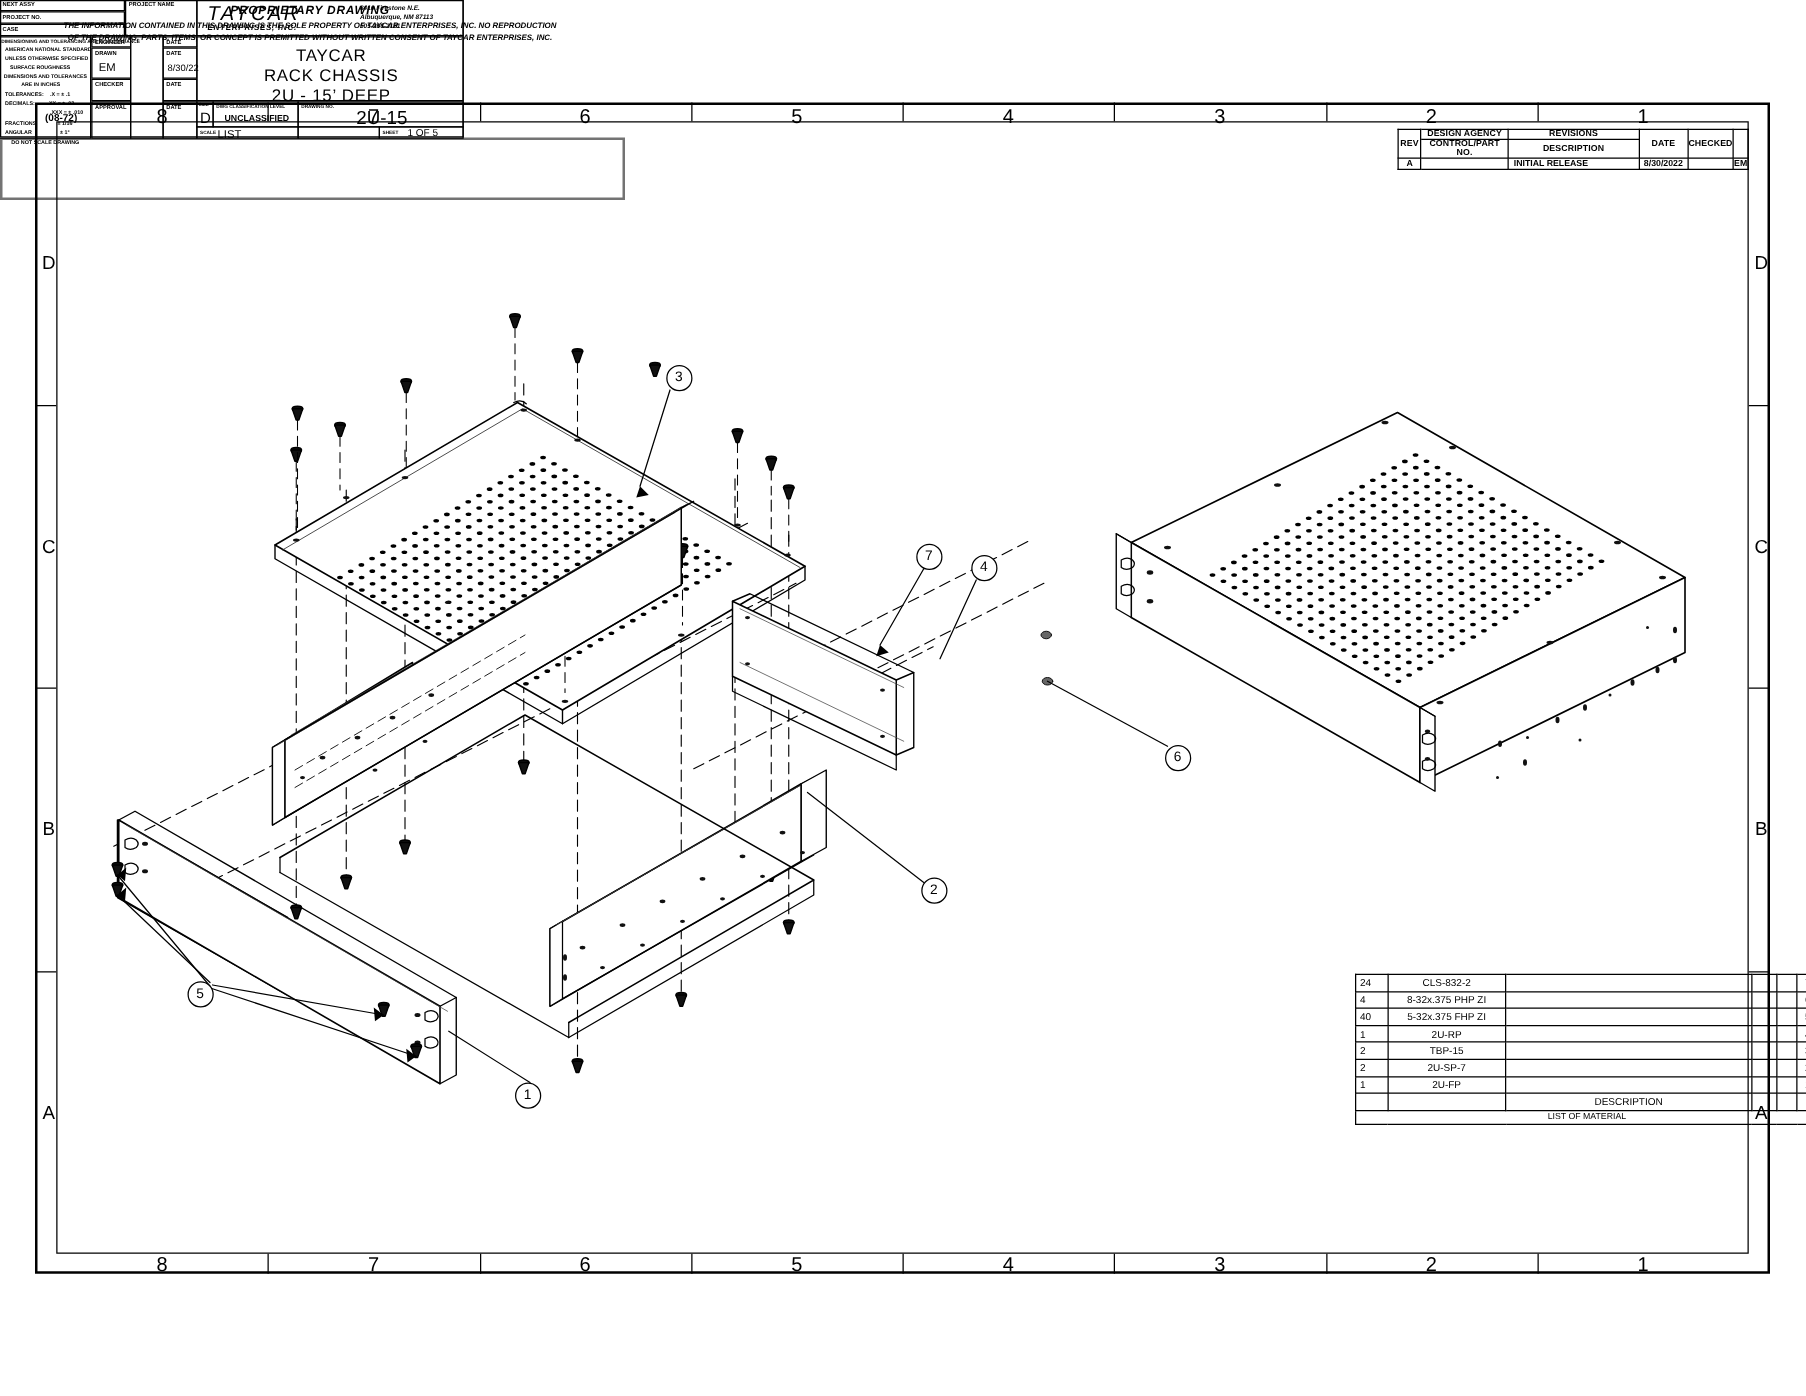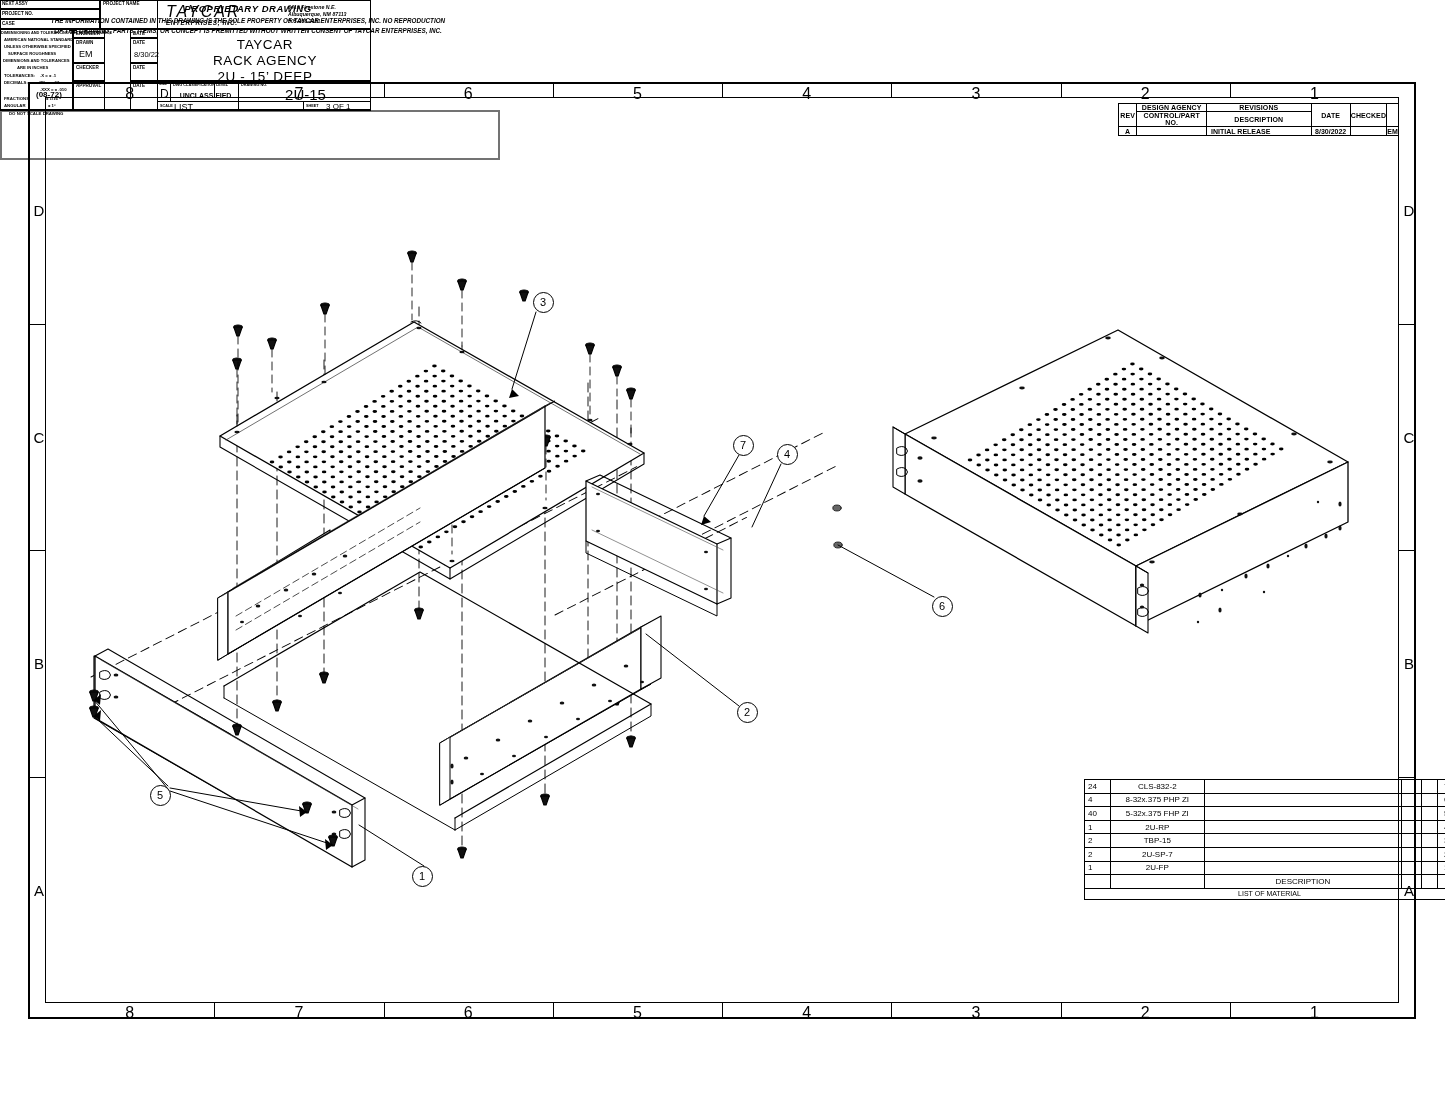--- a/index.html
+++ b/index.html
@@ -1292,21 +1292,21 @@
     <div class="cell" style="left:157px;top:-1px;width:214px;height:30px;">
       <div class="txt" style="left:8px;top:4px;font-size:16px;font-style:italic;letter-spacing:2px">TAYCAR</div>
       <div class="txt" style="left:8px;top:20px;font-size:6.4px;font-weight:bold;font-style:italic;letter-spacing:.6px">ENTERPRISES, INC.</div>
       <div class="txt" style="left:130px;top:5px;font-size:5.2px;font-weight:bold;font-style:italic">8410 Firestone N.E.</div>
       <div class="txt" style="left:130px;top:12px;font-size:5.2px;font-weight:bold;font-style:italic">Albuquerque, NM 87113</div>
       <div class="txt" style="left:130px;top:19px;font-size:5.2px;font-weight:bold;font-style:italic">505-266-2121</div>
     </div>
 
     <div class="cell" style="left:157px;top:29px;width:214px;height:52px;">
       <div class="txt bigtitle" style="left:0;top:8px;width:214px;text-align:center">TAYCAR</div>
-      <div class="txt bigtitle" style="left:0;top:24px;width:214px;text-align:center">RACK AGENCY</div>
+      <div class="txt bigtitle" style="left:0;top:24px;width:214px;text-align:center">RACK CHASSIS</div>
       <div class="txt bigtitle" style="left:0;top:40px;width:214px;text-align:center">2U - 15’ DEEP</div>
     </div>
 
     <div class="cell" style="left:157px;top:81px;width:14px;height:21px;">
       <div class="txt micro" style="left:1px;top:1px;font-size:3.6px">SIZE</div>
       <div class="txt" style="left:2px;top:6px;font-size:12px">D</div>
     </div>
 
     <div class="cell" style="left:170px;top:81px;width:69px;height:21px;">
       <div class="txt micro" style="left:2px;top:1px;font-size:3.8px">DWG CLASSIFICATION LEVEL</div>
@@ -1318,21 +1318,21 @@
       <div class="txt" style="left:0;top:5px;width:133px;text-align:center;font-size:15px">2U-15</div>
     </div>
 
     <div class="cell" style="left:157px;top:101px;width:82px;height:10px;">
       <div class="txt micro" style="left:2px;top:2px;font-size:3.8px">SCALE</div>
       <div class="txt" style="left:16px;top:1px;font-size:9px">LIST</div>
     </div>
     <div class="cell" style="left:238px;top:101px;width:66px;height:10px;"></div>
     <div class="cell" style="left:303px;top:101px;width:68px;height:10px;">
       <div class="txt micro" style="left:2px;top:2px;font-size:3.8px">SHEET</div>
-      <div class="txt" style="left:22px;top:1px;font-size:8px">3 OF 1</div>
+      <div class="txt" style="left:22px;top:1px;font-size:8px">1 OF 5</div>
     </div>
   </div>
 
   <div id="prop">
     <div class="txt propttl" style="left:0;top:4px;width:496px;text-align:center">PROPRIETARY DRAWING</div>
     <div class="txt propbody" style="left:0;top:18px;width:496px;text-align:center">THE INFORMATION CONTAINED IN THIS DRAWING IS THE SOLE PROPERTY OF TAYCAR  ENTERPRISES, INC.   NO REPRODUCTION</div>
     <div class="txt propbody" style="left:0;top:28px;width:496px;text-align:center">OF THE DRAWING, PARTS, ITEMS, OR CONCEPT IS PREMITTED WITHOUT WRITTEN CONSENT OF TAYCAR ENTERPRISES, INC.</div>
   </div>
 
 </div>

